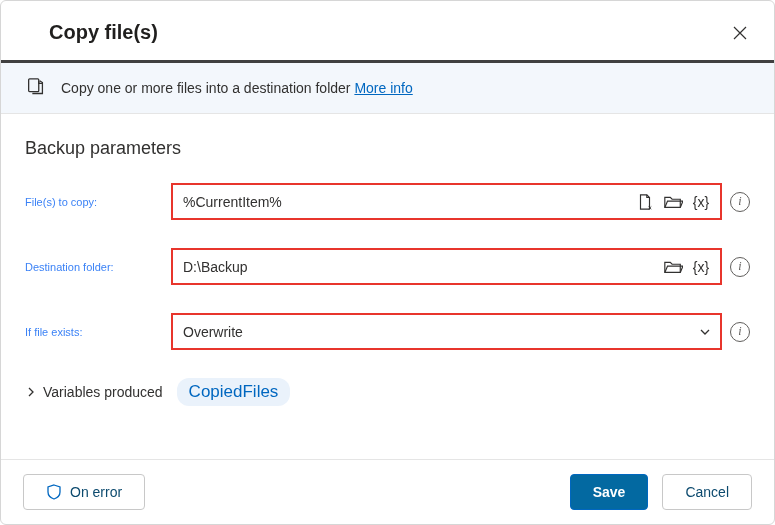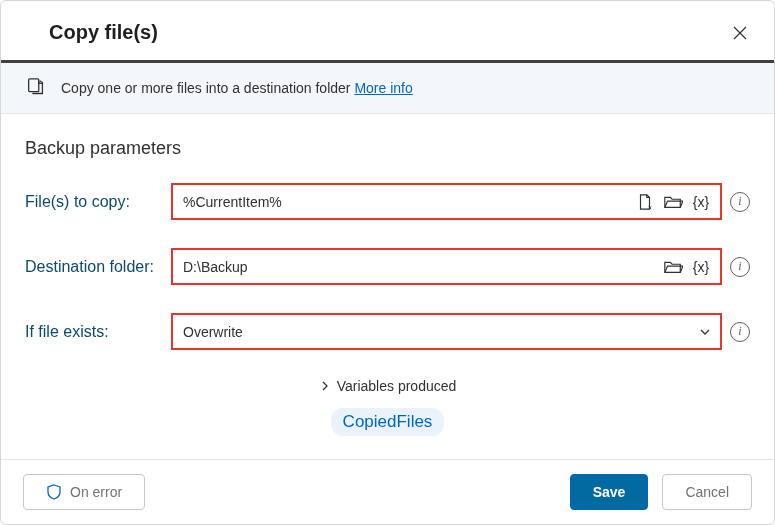--- a/index.html
+++ b/index.html
@@ -15,46 +15,46 @@
   .close-btn { cursor: pointer; width: 20px; height: 20px; display:flex; align-items:center; justify-content:center; }
   .info-banner {
     background: #f3f7fc; padding: 14px 24px; display: flex; align-items: center; gap: 14px;
     border-top: 3px solid #404040; border-bottom: 1px solid #e5e5e5;
   }
   .info-banner .desc { font-size: 14px; color: #323130; }
   .info-banner a { color: #0067c0; text-decoration: underline; }
   .body { padding: 24px 24px 0 24px; flex: 1; }
   .section-title { font-size: 18px; color: #323130; margin-bottom: 24px; }
   .row { display: flex; align-items: center; margin-bottom: 28px; gap: 8px; }
-  .row-label { width: 138px; font-size: 16px; color: #0c4a6e; flex-shrink: 0; }
+  .row-label { width: 138px; font-size: 11px; color: #3b82f6; flex-shrink: 0; }
   .field-wrap {
     flex: 1; border: 2px solid #e8352c; height: 37px; display: flex; align-items: center;
     background: #fff; padding: 0 8px 0 10px; gap: 6px;
   }
   .field-text { flex: 1; font-size: 14px; color: #323130; border: none; outline: none; background: transparent; }
   .icon-btn { width: 22px; height: 22px; display: flex; align-items: center; justify-content: center; cursor: pointer; }
   .help-icon {
     width: 20px; height: 20px; border: 1px solid #605e5c; border-radius: 50%;
     display: flex; align-items: center; justify-content: center; font-size: 12px; color: #605e5c;
     font-family: Georgia, serif; font-style: italic; cursor: pointer; flex-shrink: 0;
   }
   .dropdown .field-text { pointer-events: none; }
   .chev { margin-left: auto; }
-  .vars-row { display: flex; align-items: center; gap: 14px; font-size: 14px; color: #323130; flex-direction: column; }
+  .vars-row { display: flex; align-items: center; gap: 14px; font-size: 14px; color: #323130; }
   .chip {
     background: #eaf2fb; color: #0067c0; padding: 4px 12px; border-radius: 12px; font-size: 17px;
   }
   .expander { display: flex; align-items: center; gap: 6px; cursor: pointer; }
   .footer {
     border-top: 1px solid #e5e5e5; padding: 14px 22px; display: flex; align-items: center;
   }
   .btn {
     height: 36px; padding: 0 22px; border-radius: 4px; font-size: 14px; cursor: pointer;
     display: inline-flex; align-items: center; justify-content: center; gap: 8px;
-    border: 1px solid #c8c8c8; background: #fff; color: #737373;
+    border: 1px solid #c8c8c8; background: #fff; color: #0c4a6e;
   }
   .btn-primary { background: #0369a1; border-color: #0067c0; color: #fff; font-weight: 600; }
   .footer-right { margin-left: auto; display: flex; gap: 14px; }
   svg { display: block; }
 </style>
 </head>
 <body>
 
 <div class="dialog">
 

